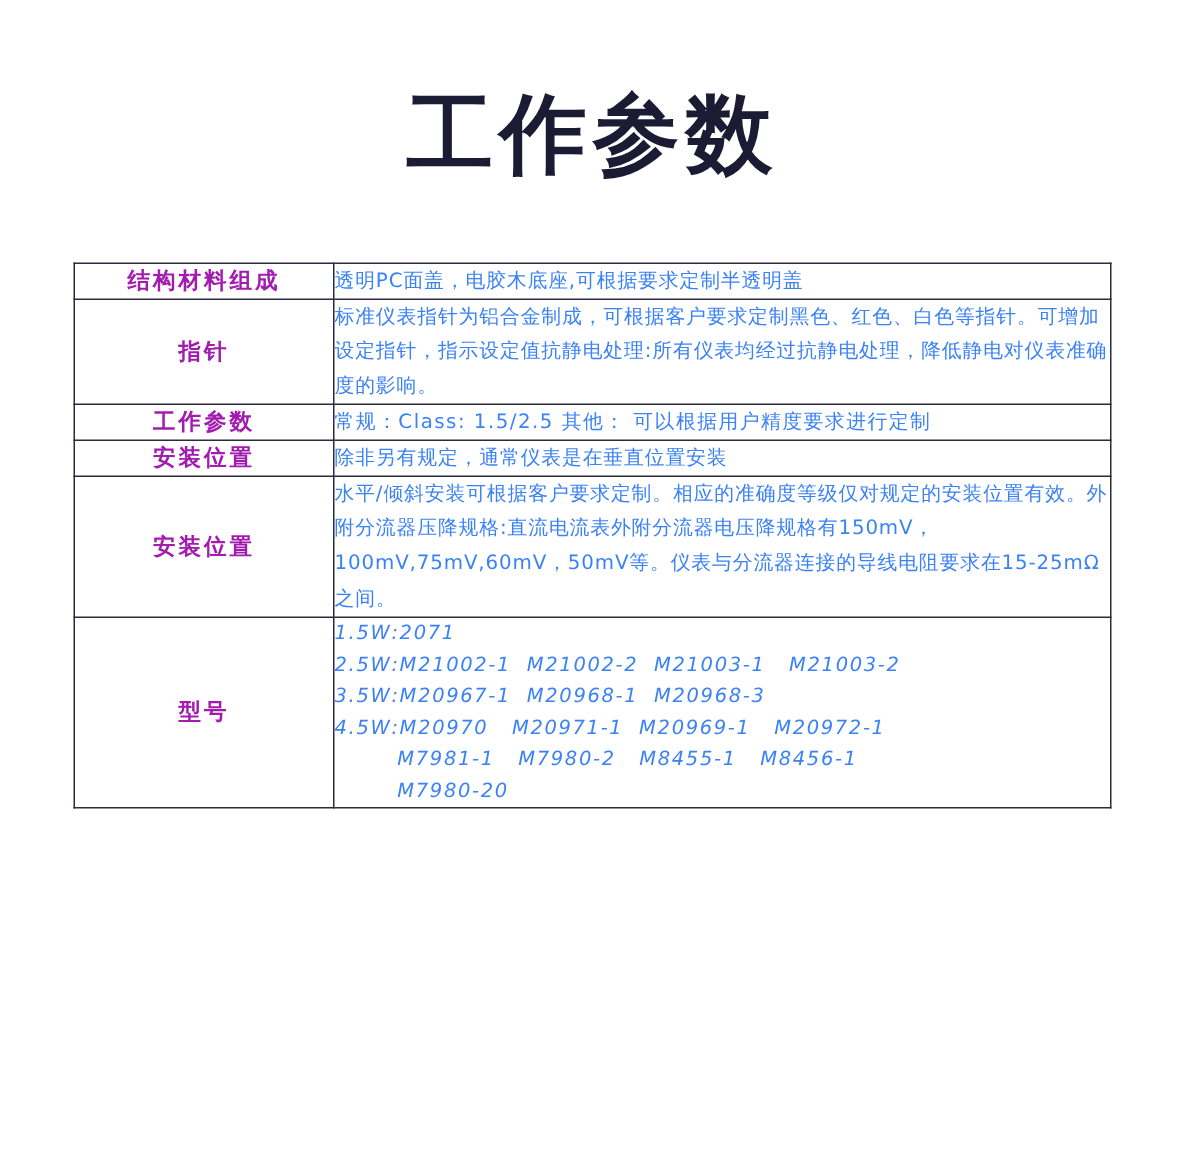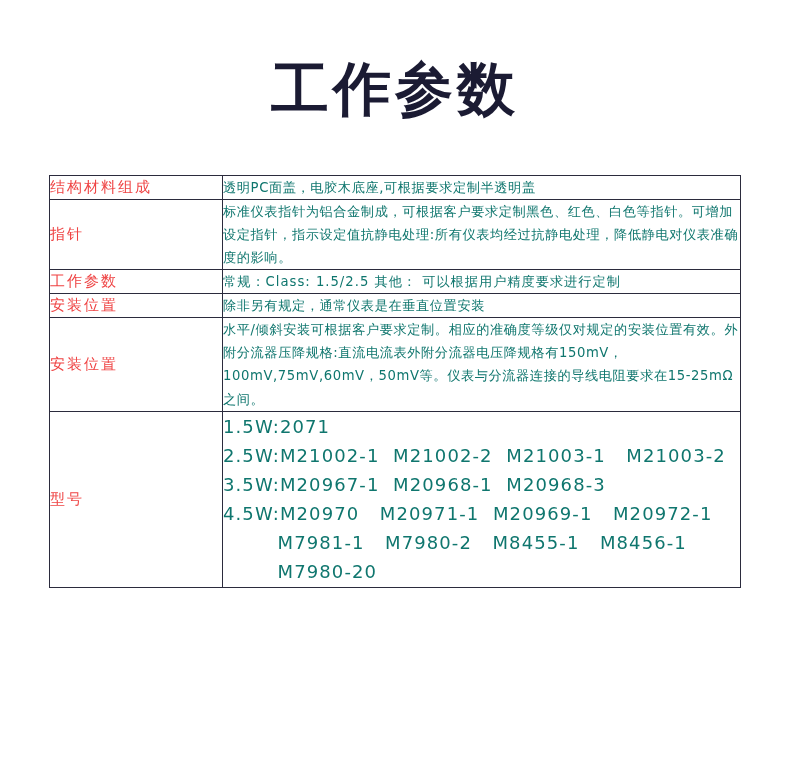--- a/index.html
+++ b/index.html
@@ -38,45 +38,46 @@
     border-collapse: collapse;
     table-layout: fixed;
   }
   .spec-table td {
     border: 1px solid #2b2b3d;
     vertical-align: middle;
     padding: 0;
   }
   .cell-label {
     width: 172px;
-    text-align: left;
+    text-align: center;
     font-size: 15px;
-    font-weight: normal;
+    font-weight: bold;
     letter-spacing: 2px;
-    color: #ef4444;
+    color: #a21caf;
     padding: 10px 6px;
     font-family: "DejaVu Sans", "Liberation Sans", sans-serif;
   }
   .cell-value {
     text-align: left;
     font-size: 13.2px;
     line-height: 1.75;
-    color: #0f766e;
+    color: #3b82f6;
     padding: 11px 14px 11px 14px;
     letter-spacing: 0.6px;
     font-family: "DejaVu Sans", "Liberation Sans", sans-serif;
     white-space: pre-wrap;
   }
   .cell-value.mono-ish {
     letter-spacing: 1px;
   }
   .cell-value.models {
     line-height: 1.62;
     letter-spacing: 1.1px;
-    font-size: 18px;
+    font-size: 13px;
+    font-style: italic;
   }
 </style>
 </head>
 <body>
 
 <div class="page">
 
   <h1 class="title">工作参数</h1>
 
   <table class="spec-table">

